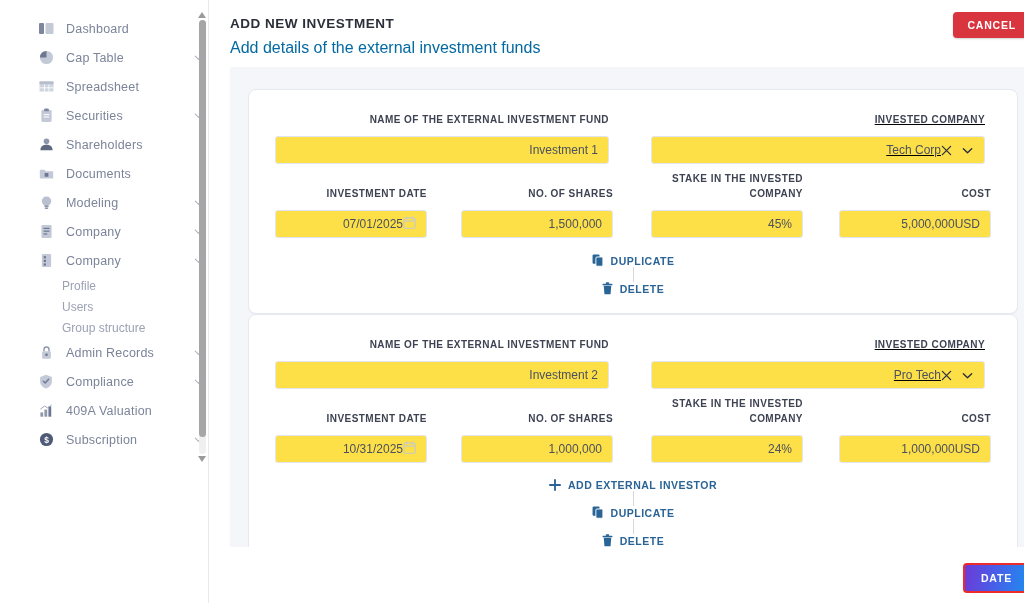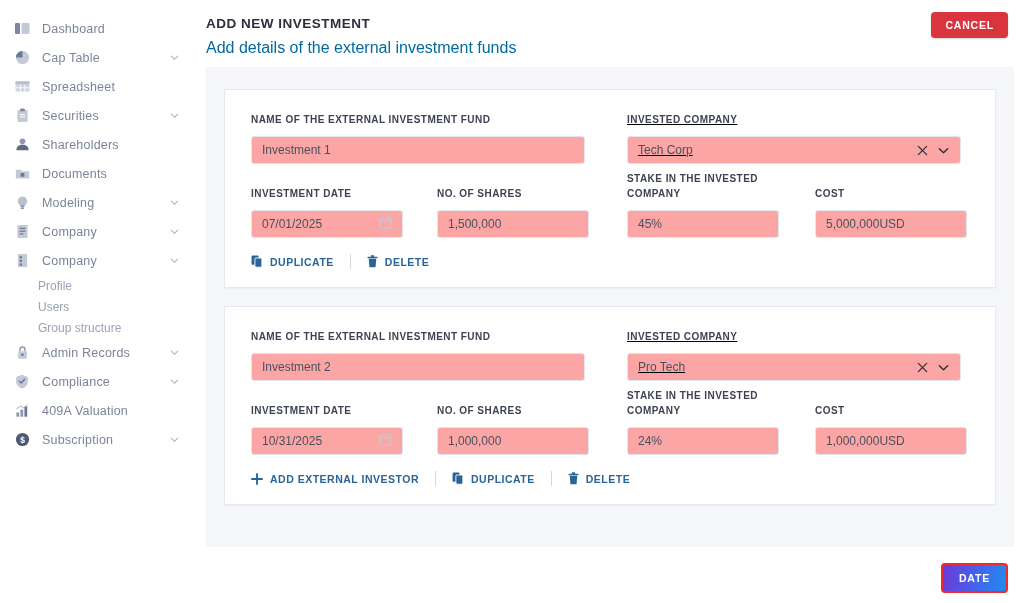--- a/index.html
+++ b/index.html
@@ -4,21 +4,21 @@
 <title>Add New Investment</title>
 <style>
   * { box-sizing: border-box; }
   html, body {
     margin: 0; padding: 0;
     width: 1024px; height: 603px;
     overflow: hidden;
     background: #ffffff;
     font-family: "Liberation Sans", "DejaVu Sans", sans-serif;
   }
-  .app { position: relative; width: 1024px; height: 603px; display: flex; background:#fff; }
+  .app { position: relative; width: 1024px; height: 603px; display: flex; background:#fff;padding-left:24px; }
 
   
   .sidebar {
     width: 192px; min-width: 192px; height: 603px;
     background: #ffffff;
     padding-top: 14px;
     position: relative;
     overflow: hidden;
   }
   .nav-item {
@@ -140,24 +140,24 @@
     background: #f5f6fa;
     border-radius: 2px;
     padding: 22px 18px 34px 18px;
     height: 482px;
     box-shadow: 0 1px 2px rgba(40,45,70,.06);
   }
 
   .card {
     background: #ffffff;
     border: 1px solid #e7e9f0;
-    border-radius: 0;
+    border-radius: 8px;
     padding: 22px 26px 18px 26px;
-    margin-bottom: 18px;
     box-shadow: 0 1px 1px rgba(40,45,70,.03);
+    text-align: right;
   }
 
   .row { display: flex; }
   .row.top { margin-bottom: 22px; }
 
   .field { display: flex; flex-direction: column; }
   .field-label {
     font-size: 10px;
     font-weight: bold;
     letter-spacing: .45px;
@@ -165,21 +165,21 @@
     text-transform: uppercase;
     margin-bottom: 9px;
     line-height: 15px;
     min-height: 15px;
   }
   .field-label.two-line { margin-top: -15px; }
   .input {
     height: 28px;
     border: 1px solid #e2e5ee;
     border-radius: 3px;
-    background: #fca5a5;
+    background: #fde047;
     font-size: 12px;
     color: #4a505f;
     padding: 0 10px;
     display: flex; align-items: center;
     position: relative;
     font-family: inherit;
     cursor: text;
   }
   .input .val { flex: 1 1 auto; white-space: nowrap; overflow: hidden; }
   .input .adorn { display: flex; align-items: center; gap: 9px; color: #2b3040; }
@@ -189,20 +189,21 @@
   .w-name   { width: 334px; }
   .w-comp   { width: 334px; margin-left: 42px; text-decoration: underline; }
   .w-date   { width: 152px; }
   .w-shares { width: 152px; margin-left: 34px; }
   .w-stake  { width: 152px; margin-left: 38px; }
   .w-cost   { width: 152px; margin-left: 36px; }
 
   .actions {
     display: flex; align-items: center;
     margin-top: 16px;
+    flex-direction: column;
   }
   .action {
     display: flex; align-items: center;
     color: #2a6496;
     font-size: 10.5px;
     font-weight: bold;
     letter-spacing: .5px;
     text-transform: uppercase;
     cursor: pointer;
     white-space: nowrap;

